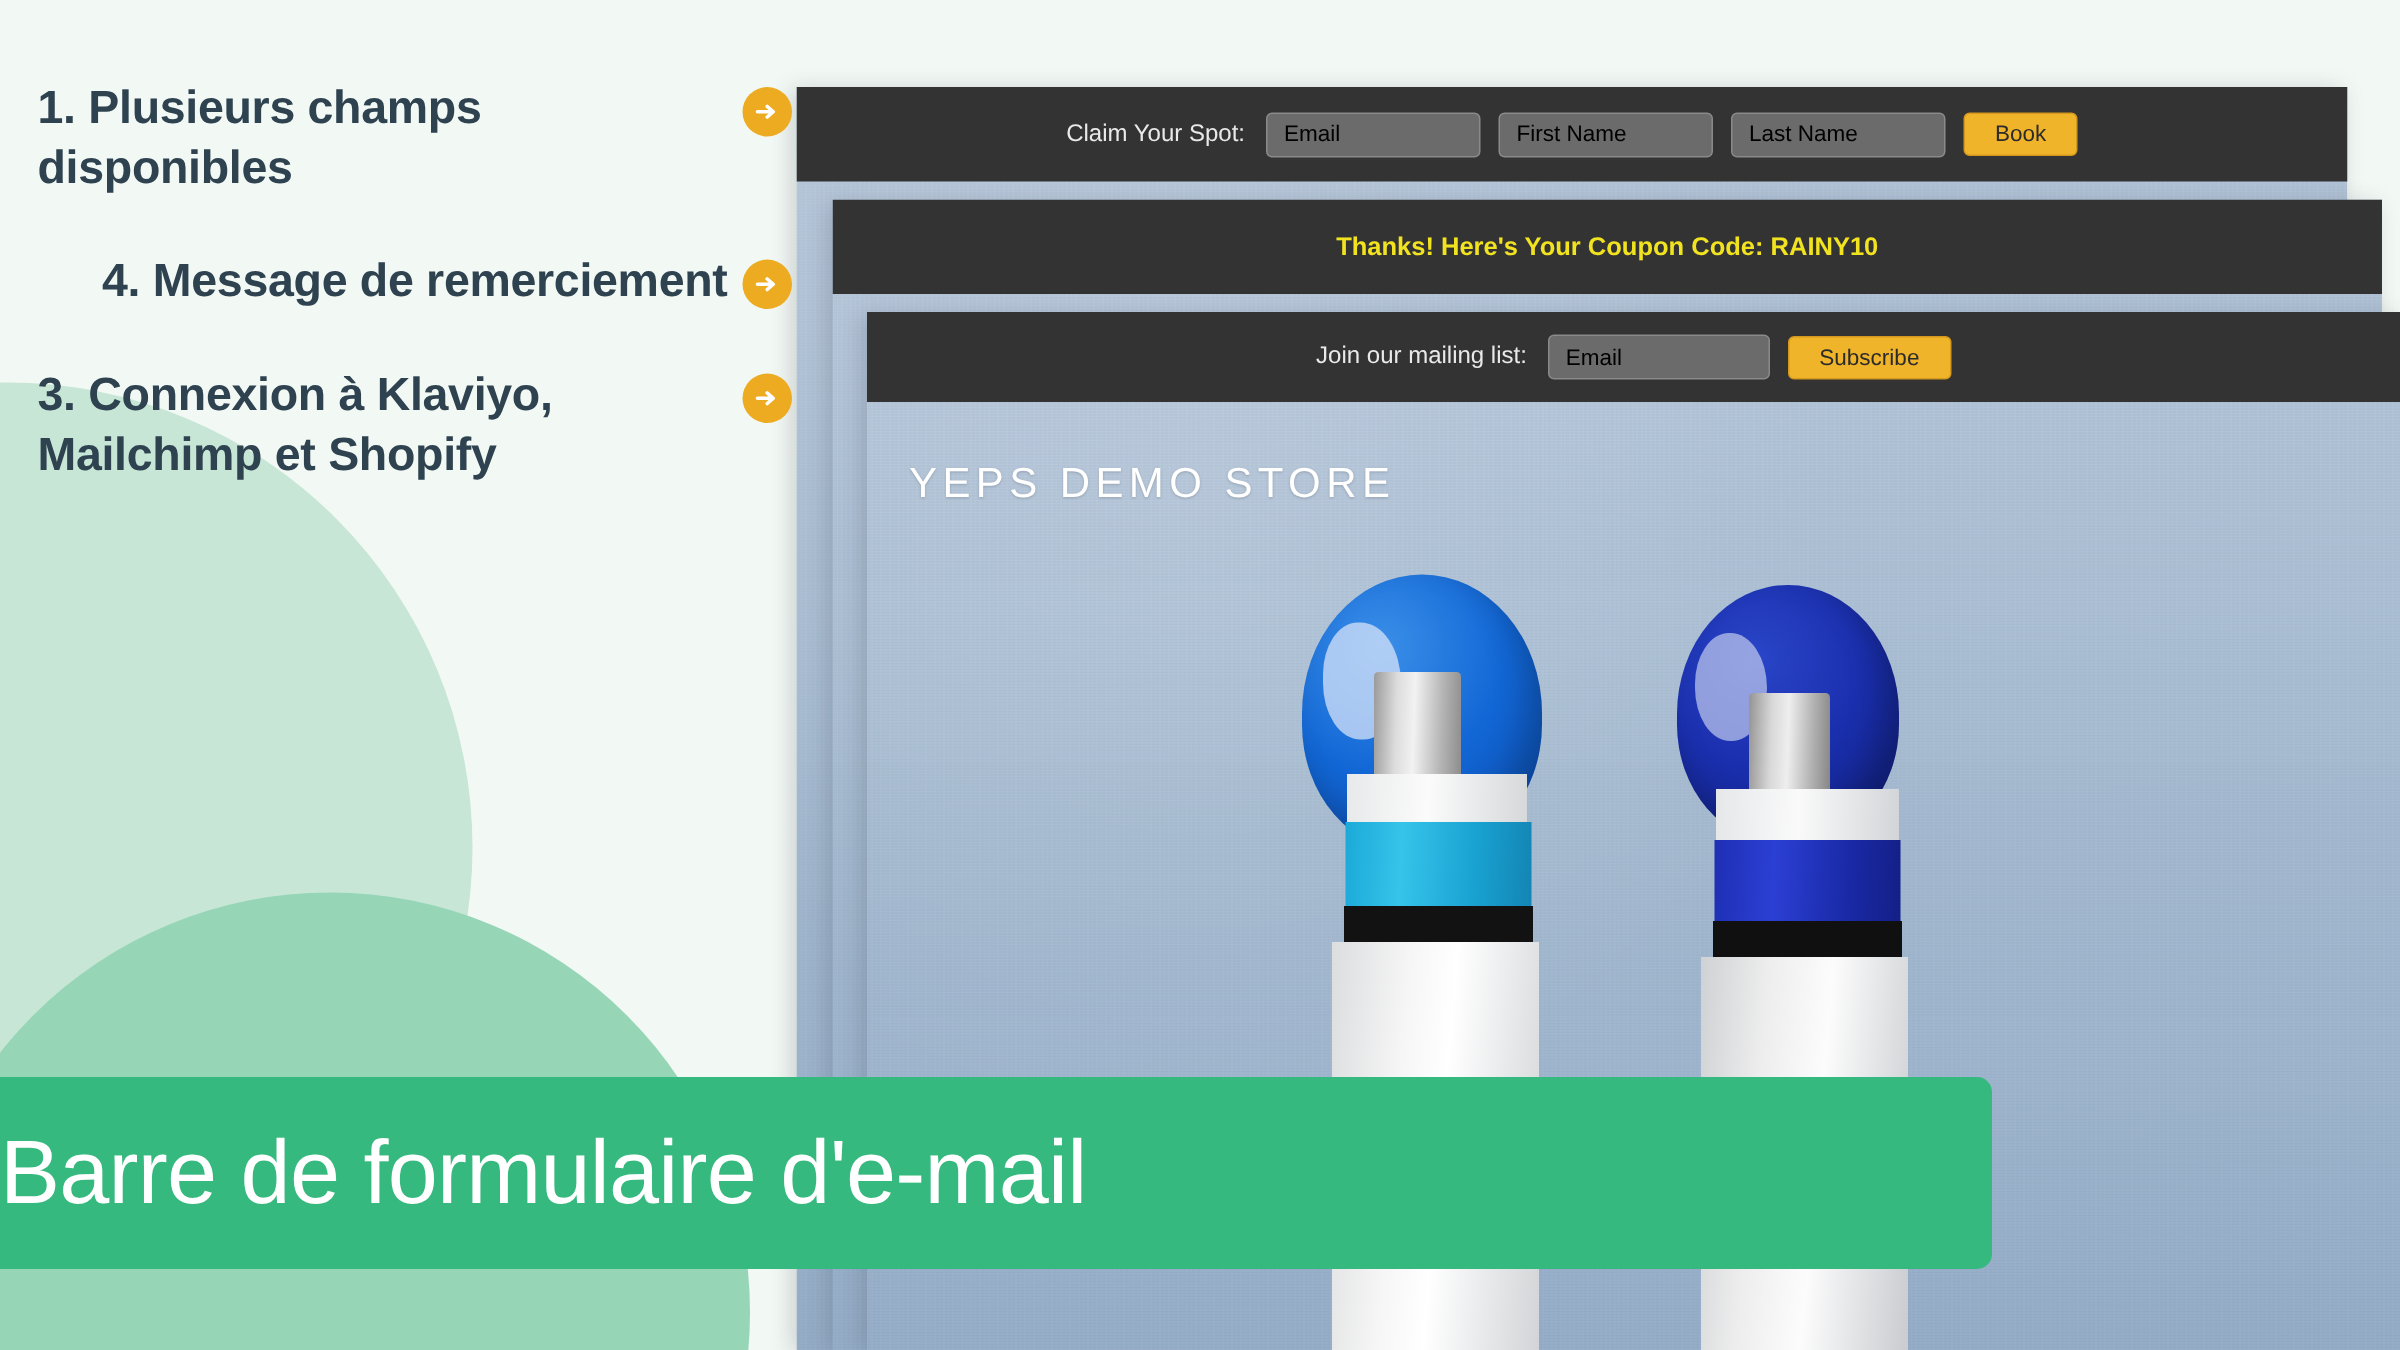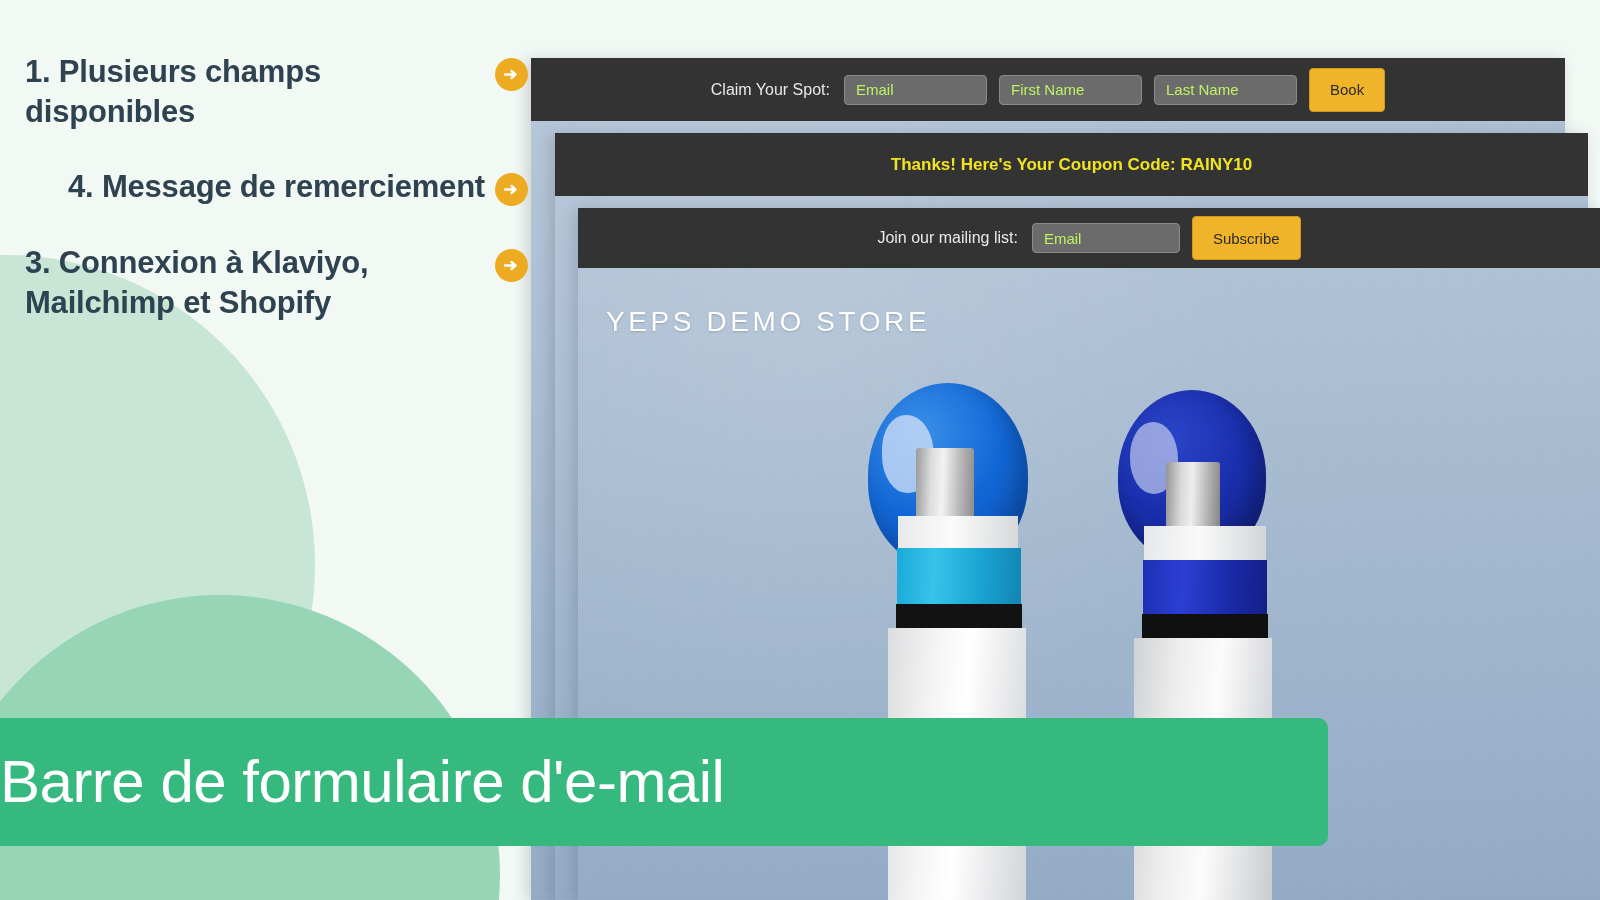--- a/index.html
+++ b/index.html
@@ -110,34 +110,34 @@
     color:#e9e9e9;
     font-size:16px;
     margin-right:14px;
     white-space:nowrap;
   }
   .field {
     height:30px;
     background:#6b6b6b;
     border:1px solid #8a8a8a;
     border-radius:4px;
-    color:#bef264;
+    color:#000000;
     font-size:15px;
     padding:0 11px;
     display:flex;
     align-items:center;
     margin-right:12px;
   }
   .field-email { width:143px; }
   .field-first { width:143px; }
   .field-last  { width:143px; }
   .field-email-sub { width:148px; }
 
   .submit-btn {
-    height:44px;
+    height:29px;
     background:#f0b42b;
     border:1px solid #d4981c;
     border-radius:4px;
     color:#2b2b2b;
     font-size:15px;
     padding:0 20px;
     display:flex;
     align-items:center;
     justify-content:center;
     cursor:pointer;

